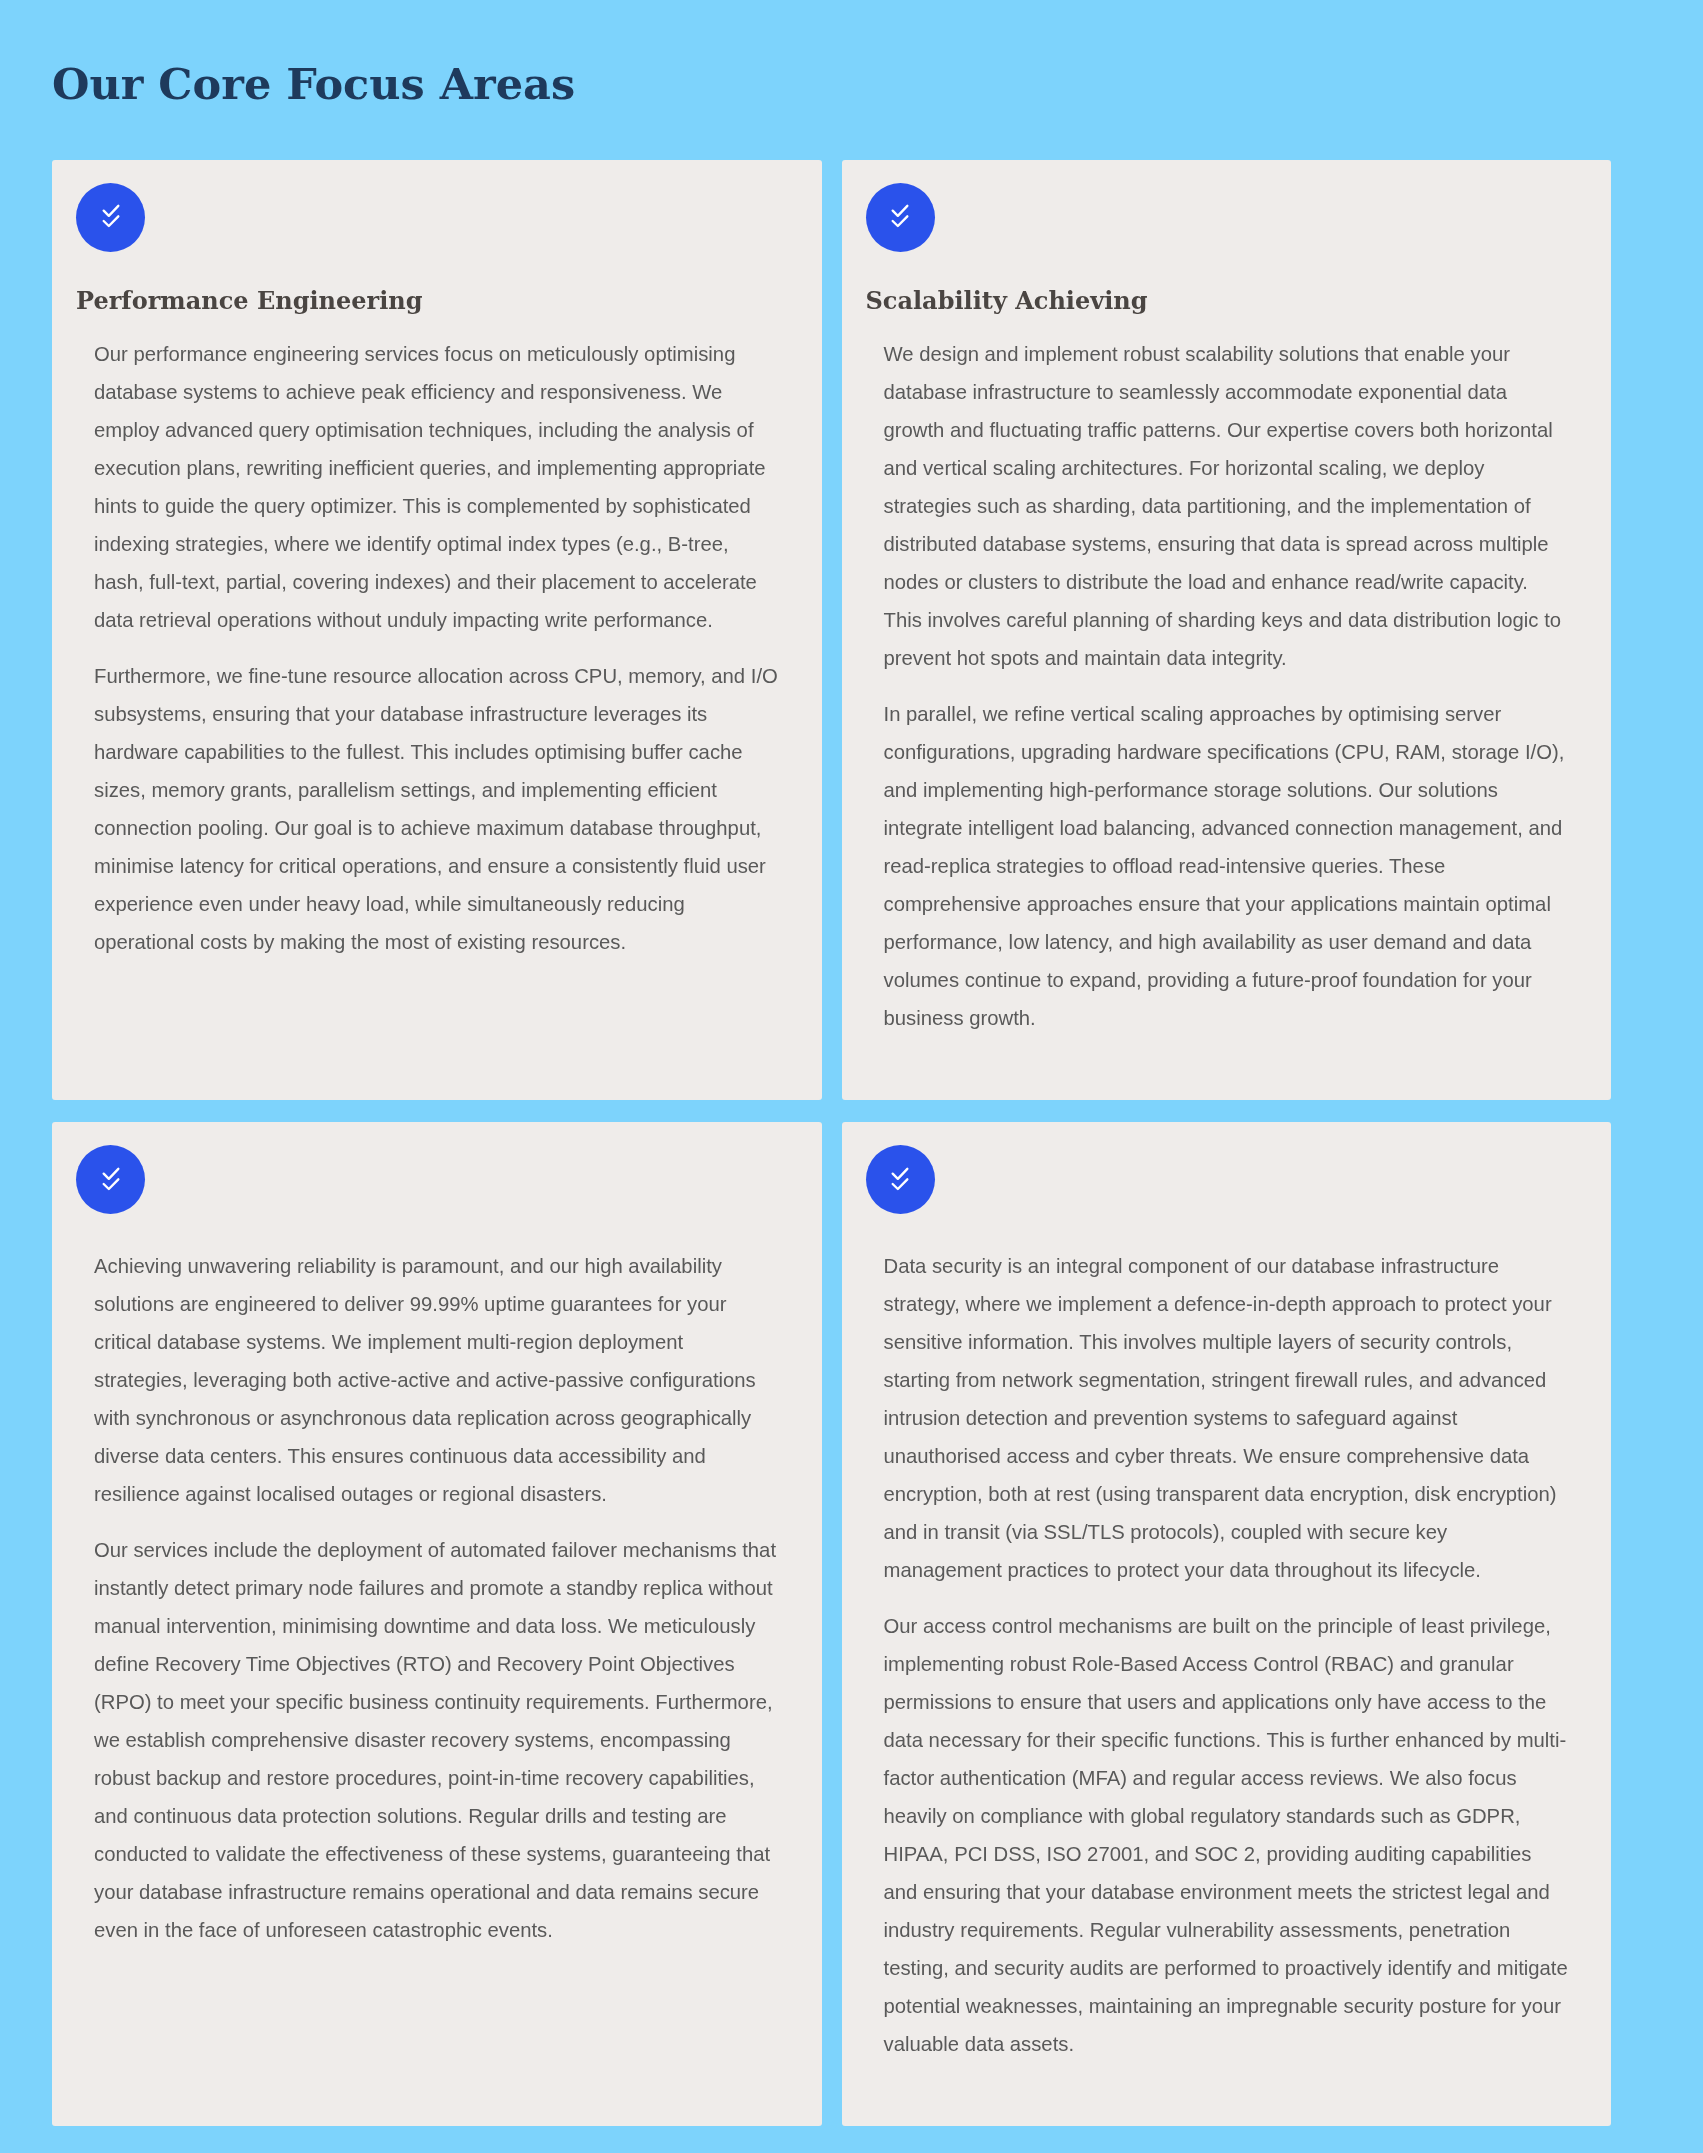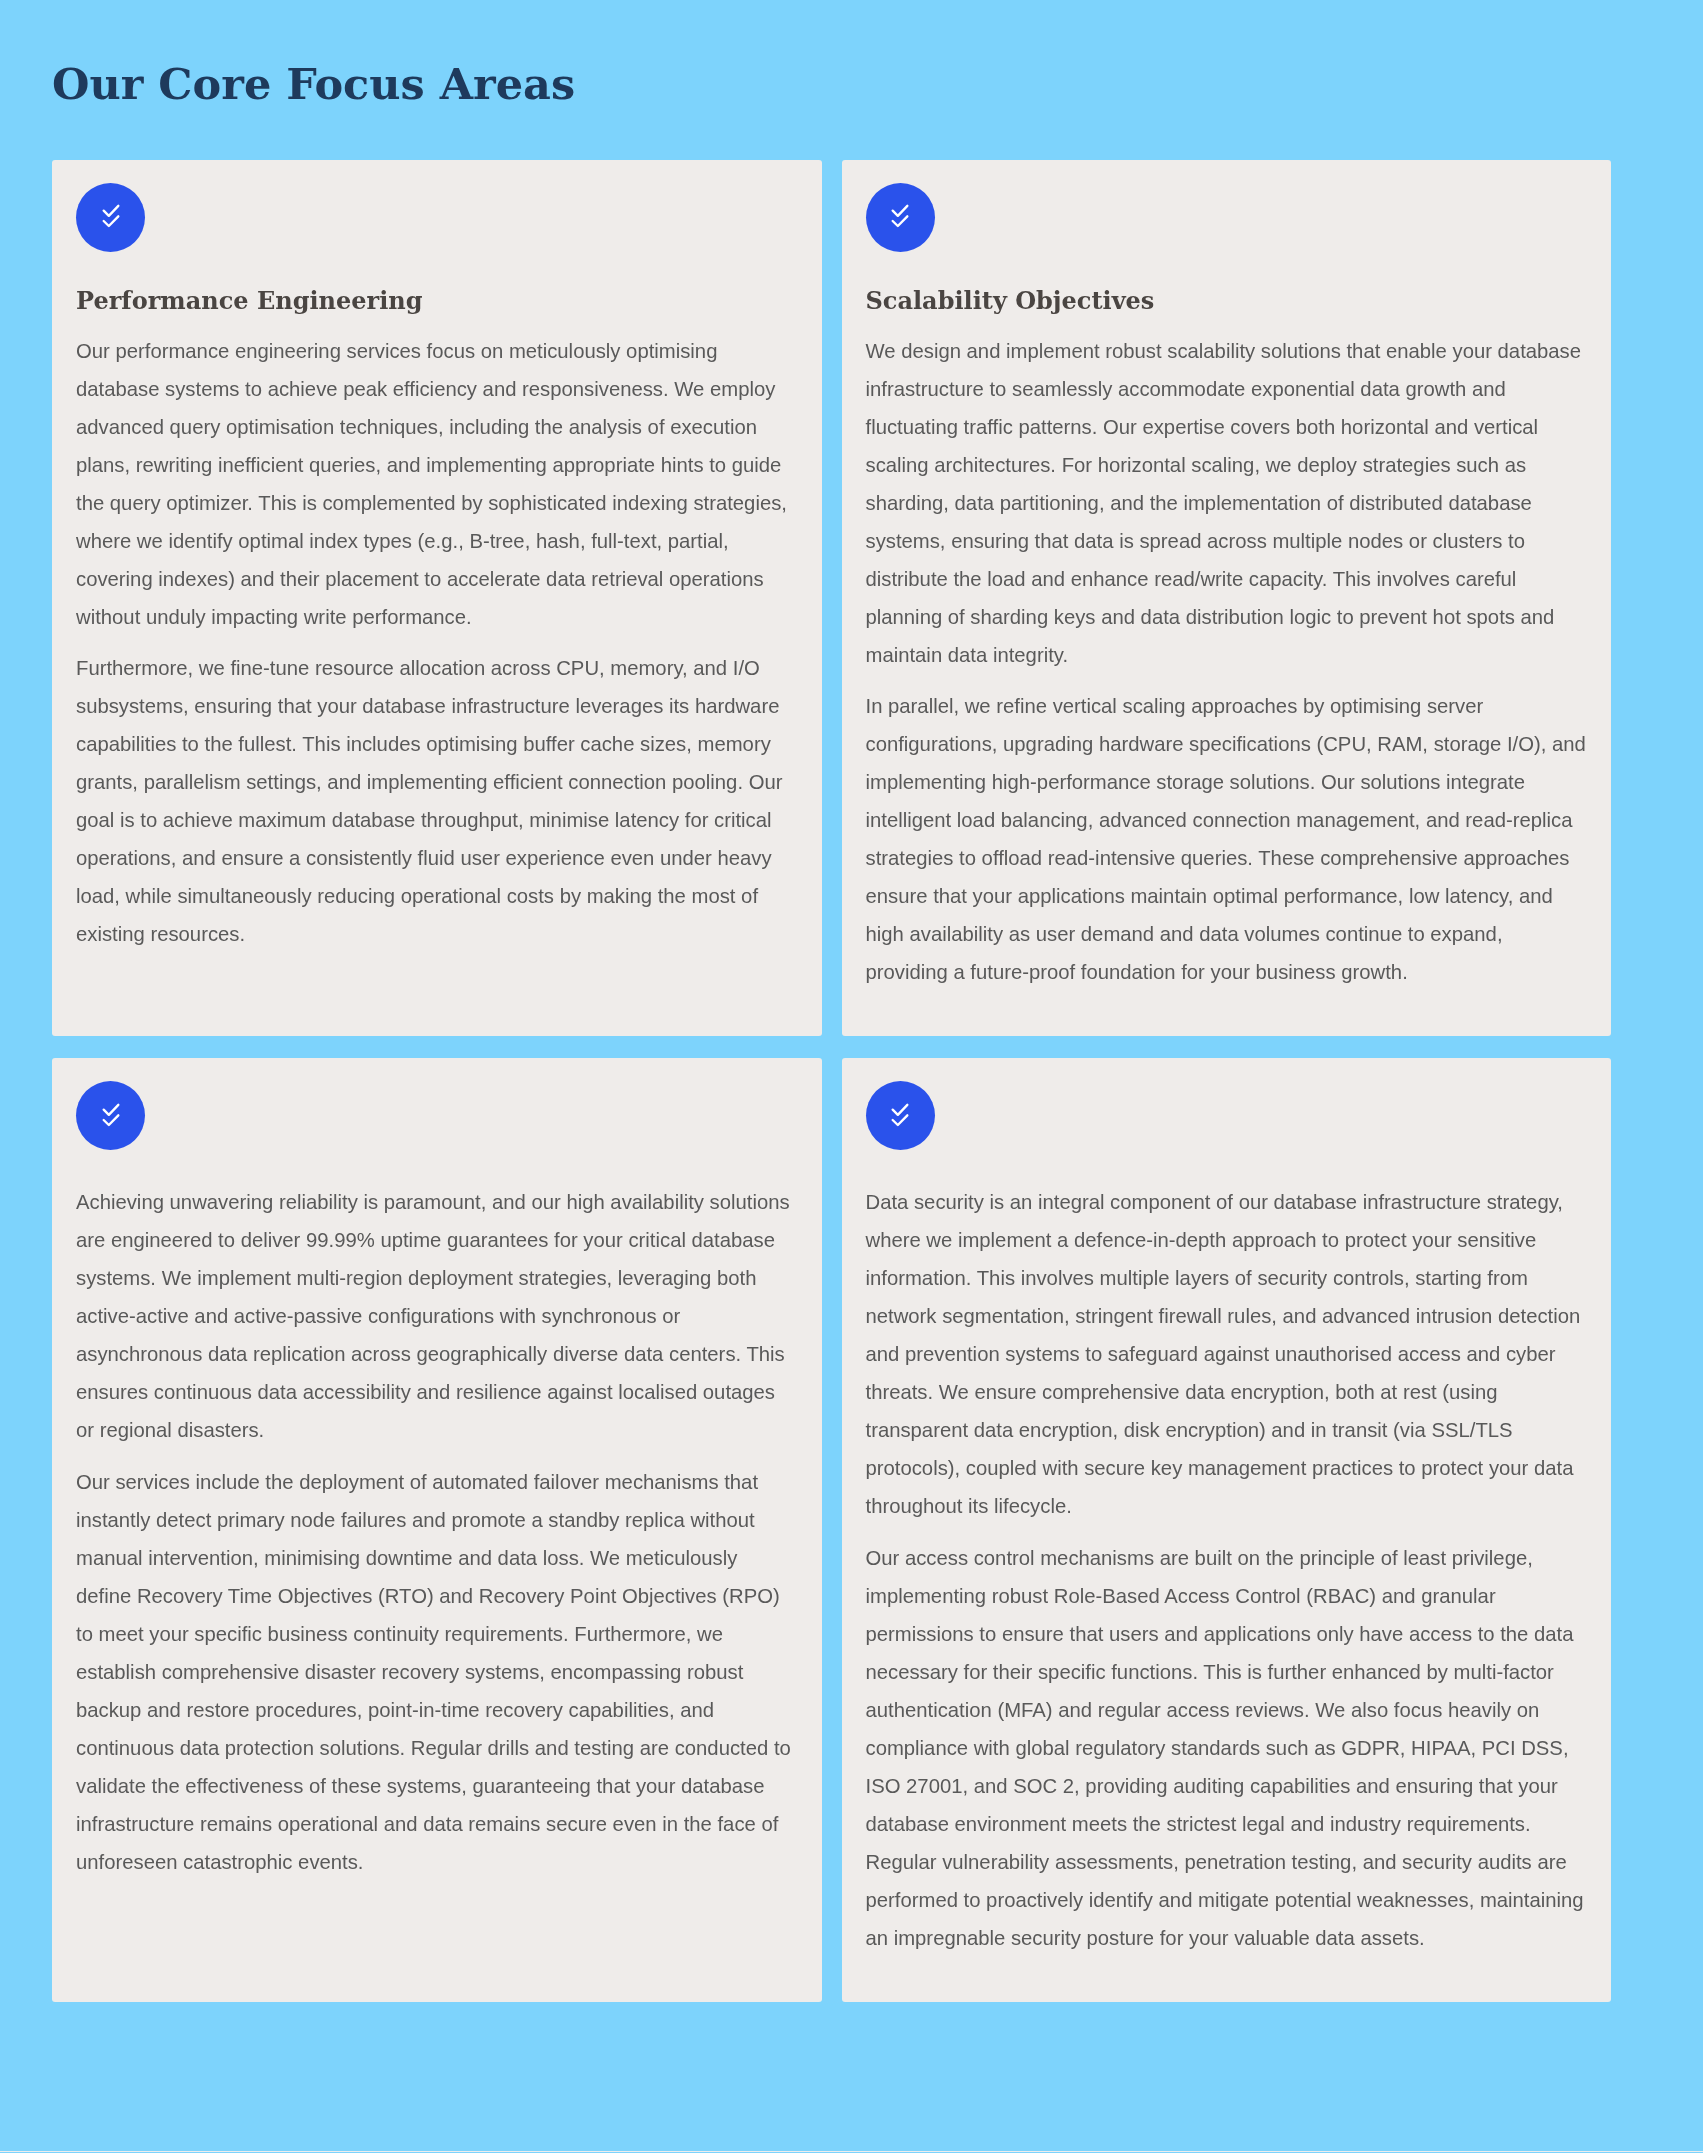--- a/index.html
+++ b/index.html
@@ -49,21 +49,21 @@
     font-weight: 700;
     font-size: 24px;
     line-height: 1.35;
     color: #4a4542;
     margin: 0 0 15px 0;
   }
   .card p {
     font-size: 20.3px;
     line-height: 38px;
     color: #595959;
-    margin: 0;
+    margin: 18px;
   }
   .card p + p { margin-top: 13.2px; }
   .bottom-hairline {
     position: absolute;
     left: 0; right: 0; bottom: 1.9px;
     height: 0.9px;
     background: #ededed;
   }
 </style>
 </head>
@@ -87,21 +87,21 @@
       <p>Furthermore, we fine-tune resource allocation across CPU, memory, and I/O subsystems, ensuring that your database infrastructure leverages its hardware capabilities to the fullest. This includes optimising buffer cache sizes, memory grants, parallelism settings, and implementing efficient connection pooling. Our goal is to achieve maximum database throughput, minimise latency for critical operations, and ensure a consistently fluid user experience even under heavy load, while simultaneously reducing operational costs by making the most of existing resources.</p>
     </article>
 
     <article class="card">
       <div class="icon-circle">
         <svg width="40" height="40" viewBox="0 0 24 24" fill="none" stroke="#ffffff" stroke-width="1.4" stroke-linecap="round" stroke-linejoin="round">
           <polyline points="7.6,8.2 10.7,11.3 16.4,5.3"></polyline>
           <polyline points="7.6,14.4 10.7,17.4 16.4,11.6"></polyline>
         </svg>
       </div>
-      <h3 class="card-heading">Scalability Objectives</h3>
+      <h3 class="card-heading">Scalability Achieving</h3>
       <p>We design and implement robust scalability solutions that enable your database infrastructure to seamlessly accommodate exponential data growth and fluctuating traffic patterns. Our expertise covers both horizontal and vertical scaling architectures. For horizontal scaling, we deploy strategies such as sharding, data partitioning, and the implementation of distributed database systems, ensuring that data is spread across multiple nodes or clusters to distribute the load and enhance read/write capacity. This involves careful planning of sharding keys and data distribution logic to prevent hot spots and maintain data integrity.</p>
       <p>In parallel, we refine vertical scaling approaches by optimising server configurations, upgrading hardware specifications (CPU, RAM, storage I/O), and implementing high-performance storage solutions. Our solutions integrate intelligent load balancing, advanced connection management, and read-replica strategies to offload read-intensive queries. These comprehensive approaches ensure that your applications maintain optimal performance, low latency, and high availability as user demand and data volumes continue to expand, providing a future-proof foundation for your business growth.</p>
     </article>
 
     <article class="card">
       <div class="icon-circle">
         <svg width="40" height="40" viewBox="0 0 24 24" fill="none" stroke="#ffffff" stroke-width="1.4" stroke-linecap="round" stroke-linejoin="round">
           <polyline points="7.6,8.2 10.7,11.3 16.4,5.3"></polyline>
           <polyline points="7.6,14.4 10.7,17.4 16.4,11.6"></polyline>
         </svg>

